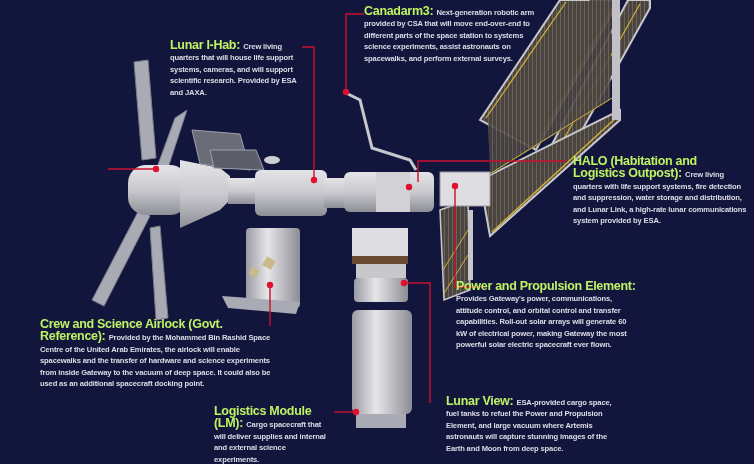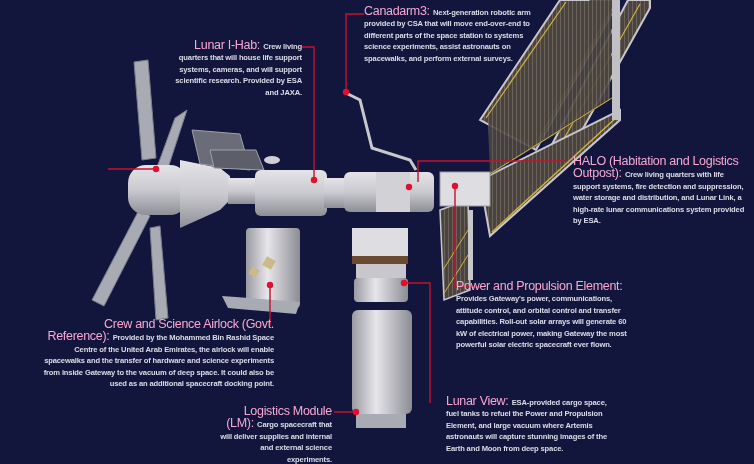--- a/index.html
+++ b/index.html
@@ -16,25 +16,25 @@
     position:absolute;
     font-family:"Liberation Sans", sans-serif;
     font-size:7.6px;
     line-height:11.4px;
     font-weight:bold;
     color:#dcdce6;
     letter-spacing:-0.15px;
   }
   .label .title {
     font-size:12.5px;
-    font-weight:normal;
-    color:#f9a8d4;
+    font-weight:bold;
+    color:#bef264;
     letter-spacing:-0.3px;
   }
-  .label.right { text-align:right; }
+  .label.right { text-align:left; }
   .label.left { text-align:left; }
 </style>
 </head>
 <body>
 
 <div id="stage">
 
   <svg class="art" width="754" height="464" viewBox="0 0 754 464">
     <defs>
       <linearGradient id="hull" x1="0" y1="0" x2="0" y2="1">

